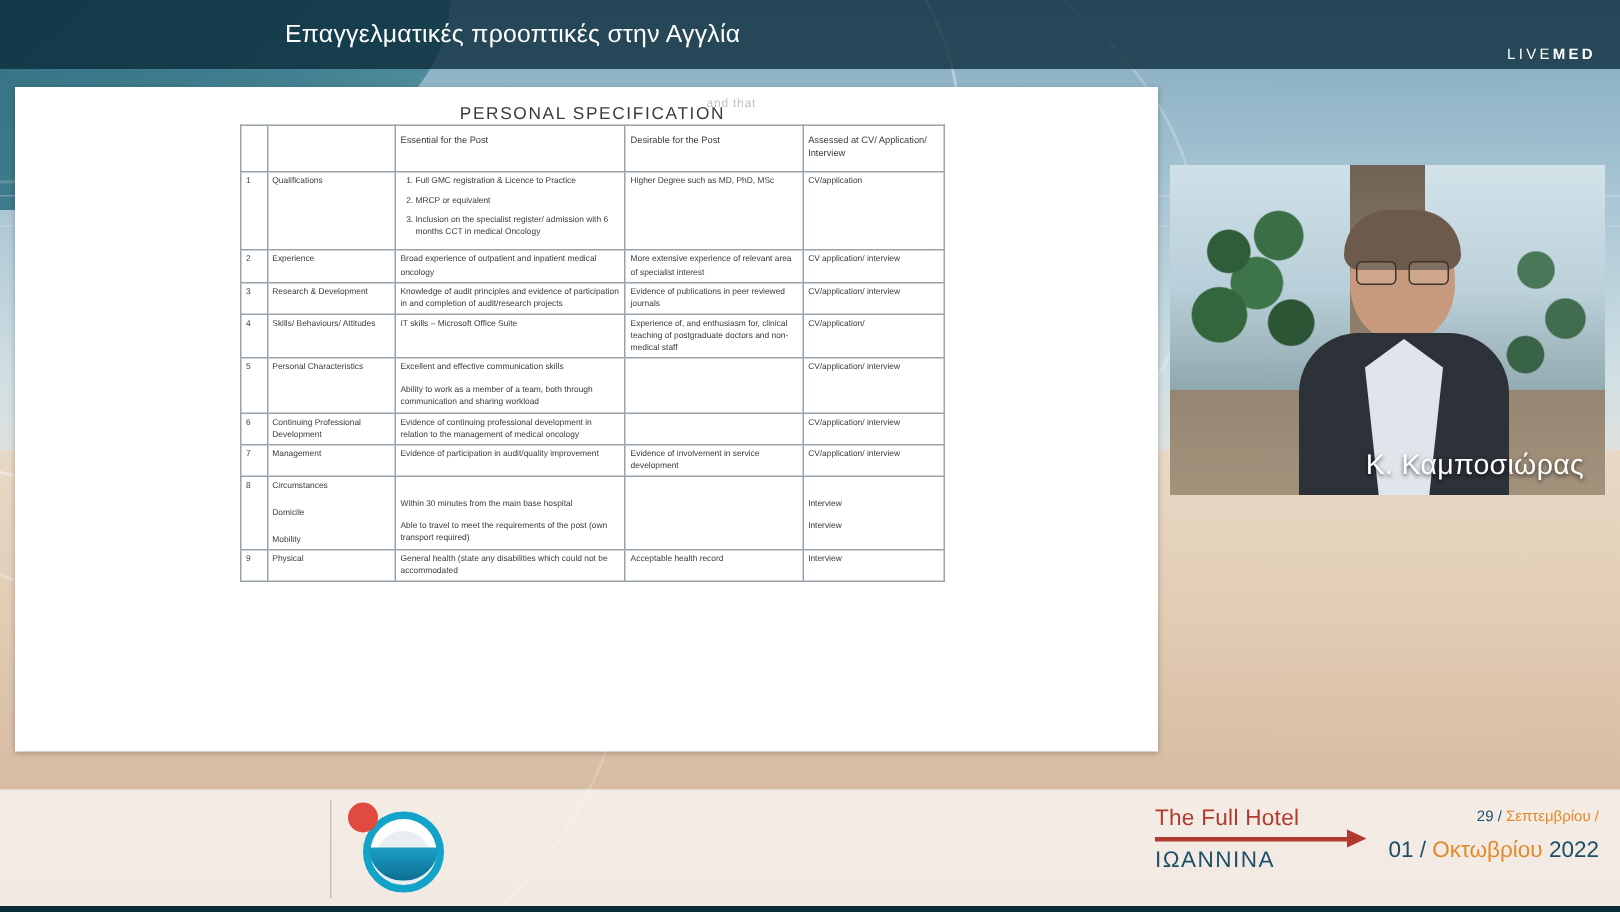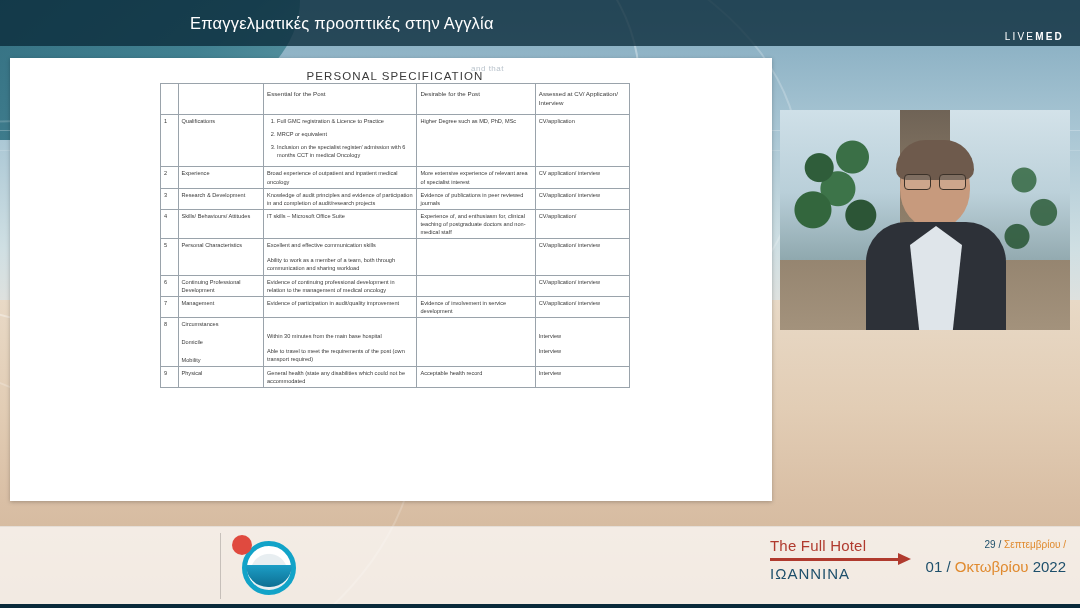--- a/index.html
+++ b/index.html
@@ -410,20 +410,21 @@
     <div class="vid-window2"></div>
     <div class="vid-plant"></div>
     <div class="vid-plant2"></div>
     <div class="vid-person">
       <div class="p-head"></div>
       <div class="p-hair"></div>
       <div class="p-glasses"></div>
       <div class="p-body"></div>
       <div class="p-shirt"></div>
     </div>
+    <div class="vid-name">Κ. Καμποσιώρας</div>
   </div>
 
   <div class="bottombar">
 
     <div class="org-divider"></div>
 
     <div class="logo-mark">
       <div class="logo-ring"></div>
       <div class="logo-swoop"></div>
       <div class="logo-dot"></div>

